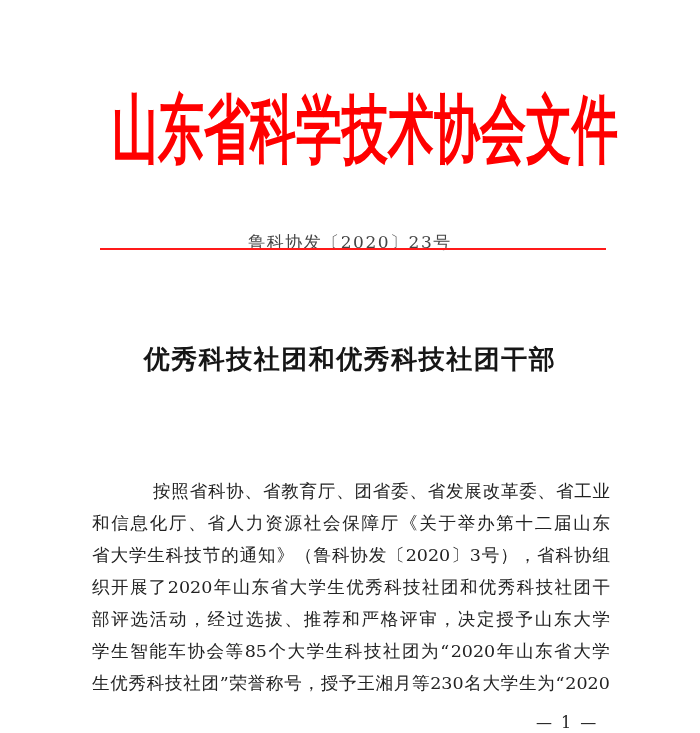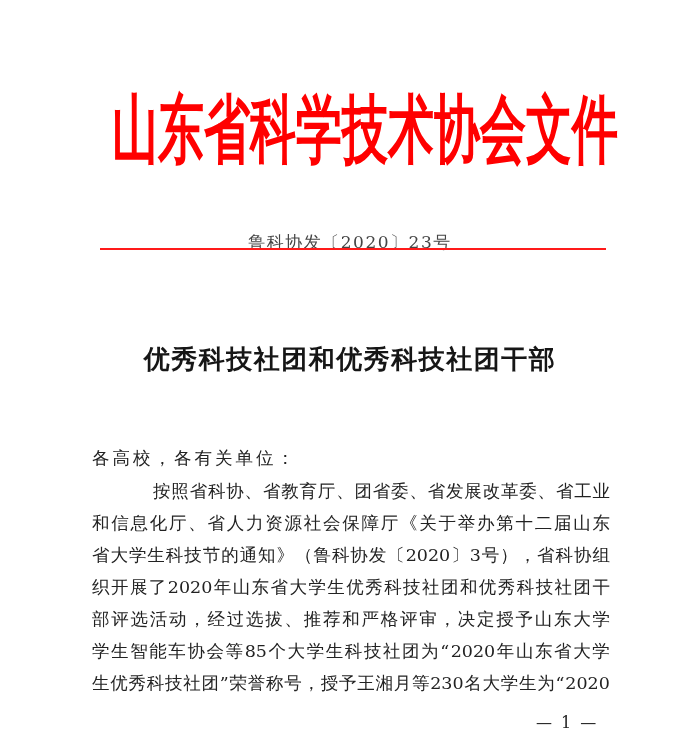--- a/index.html
+++ b/index.html
@@ -140,21 +140,20 @@
       <span class="ch">文</span>
       <span class="ch">件</span>
     </div>
 
   <div class="docnum">鲁科协发〔2020〕23号</div>
 
   <div class="rule"></div>
 
   <div class="title l2">优秀科技社团和优秀科技社团干部</div>
 
-  <div class="body-line left" style="top:443px;">各高校，各有关单位：</div>
 
   <div class="body-line indent" style="top:476px;">
       <div class="just">
         <span class="c">按</span>
         <span class="c">照</span>
         <span class="c">省</span>
         <span class="c">科</span>
         <span class="c">协</span>
         <span class="c">、</span>
         <span class="c">省</span>

